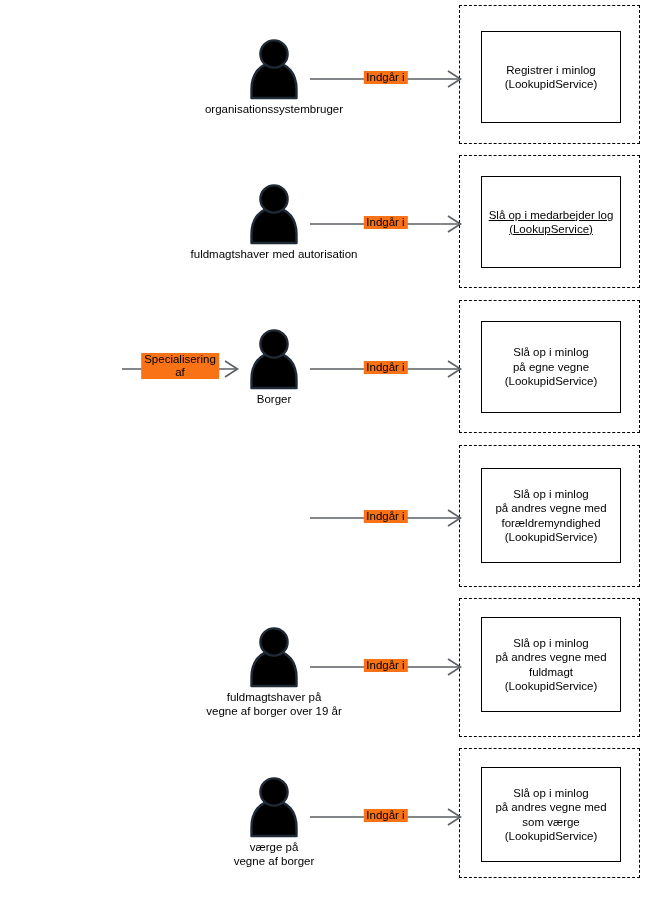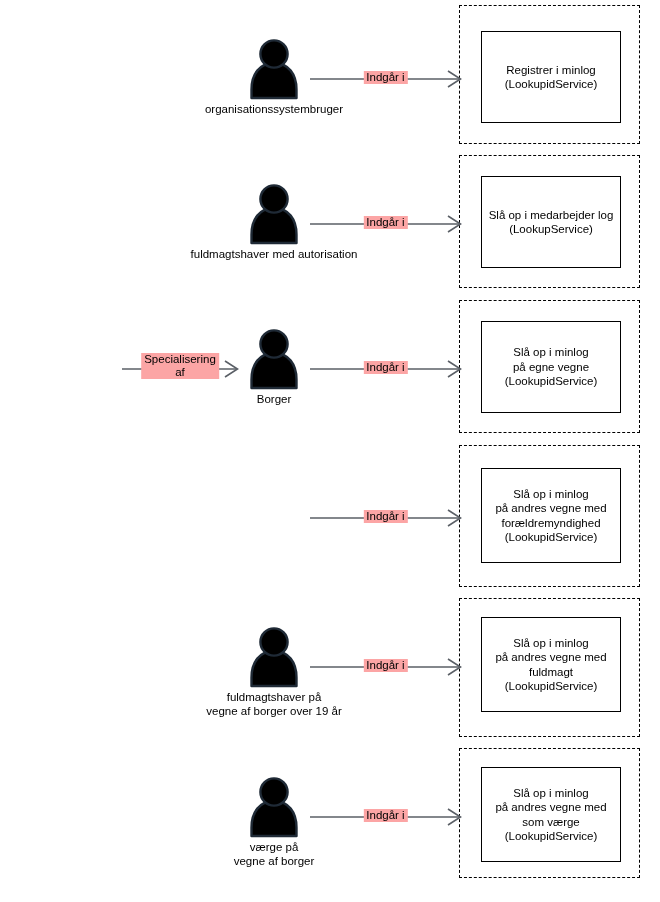--- a/index.html
+++ b/index.html
@@ -78,21 +78,21 @@
     pointer-events: none;
   }
   .conn svg { display: block; overflow: visible; }
 
   .conn-label {
     position: absolute;
     font-size: 11.5px;
     line-height: 13px;
     text-align: center;
     color: #000000;
-    background: #fca5a5;
+    background: #f97316;
     white-space: pre-line;
     padding: 0 3px;
   }
 </style>
 </head>
 <body>
 
 <div id="canvas">
     <div class="boundary" style="left: 459px; top: 5px; width: 181px; height: 139px;"></div>
     <div class="usecase" style="left: 481px; top: 31px; width: 140px; height: 92px;">Registrer i minlog
@@ -105,21 +105,21 @@
       <div class="actor-label">organisationssystembruger</div>
     </div>
     <div class="conn" style="left: 310px; top: 64px; width: 151px;">
       <svg width="151" height="30" viewBox="0 0 151 30">
         <line x1="0" y1="15" x2="150" y2="15" stroke="#5a5f66" stroke-width="1.5"></line>
         <path d="M138 7 L150.5 15 L138 23" fill="none" stroke="#5a5f66" stroke-width="1.6" stroke-linejoin="miter" stroke-linecap="butt"></path>
       </svg>
       <div class="conn-label" style="left: 50%; transform: translateX(-50%); top: 7px;">Indgår i</div>
     </div>
     <div class="boundary" style="left: 459px; top: 155px; width: 181px; height: 133px;"></div>
-    <div class="usecase" style="left: 481px; top: 176px; width: 140px; height: 92px;">Slå op i medarbejder log
+    <div class="usecase" style="left: 481px; top: 176px; width: 140px; height: 92px; text-decoration: underline;">Slå op i medarbejder log
 (LookupService)</div>
     <div class="actor" style="left: 242px; top: 182px;">
       <svg viewBox="0 0 60 64" class="actor-glyph">
         <path d="M30 26 C44.5 26 52.5 37.5 52.5 52.5 L52.5 61 L7.5 61 L7.5 52.5 C7.5 37.5 15.5 26 30 26 Z" fill="#000000" stroke="#1f2a36" stroke-width="2.4" stroke-linejoin="round"></path>
         <circle cx="30" cy="17" r="13.6" fill="#000000" stroke="#1f2a36" stroke-width="2.4"></circle>
       </svg>
       <div class="actor-label">fuldmagtshaver med autorisation</div>
     </div>
     <div class="conn" style="left: 310px; top: 209px; width: 151px;">
       <svg width="151" height="30" viewBox="0 0 151 30">

